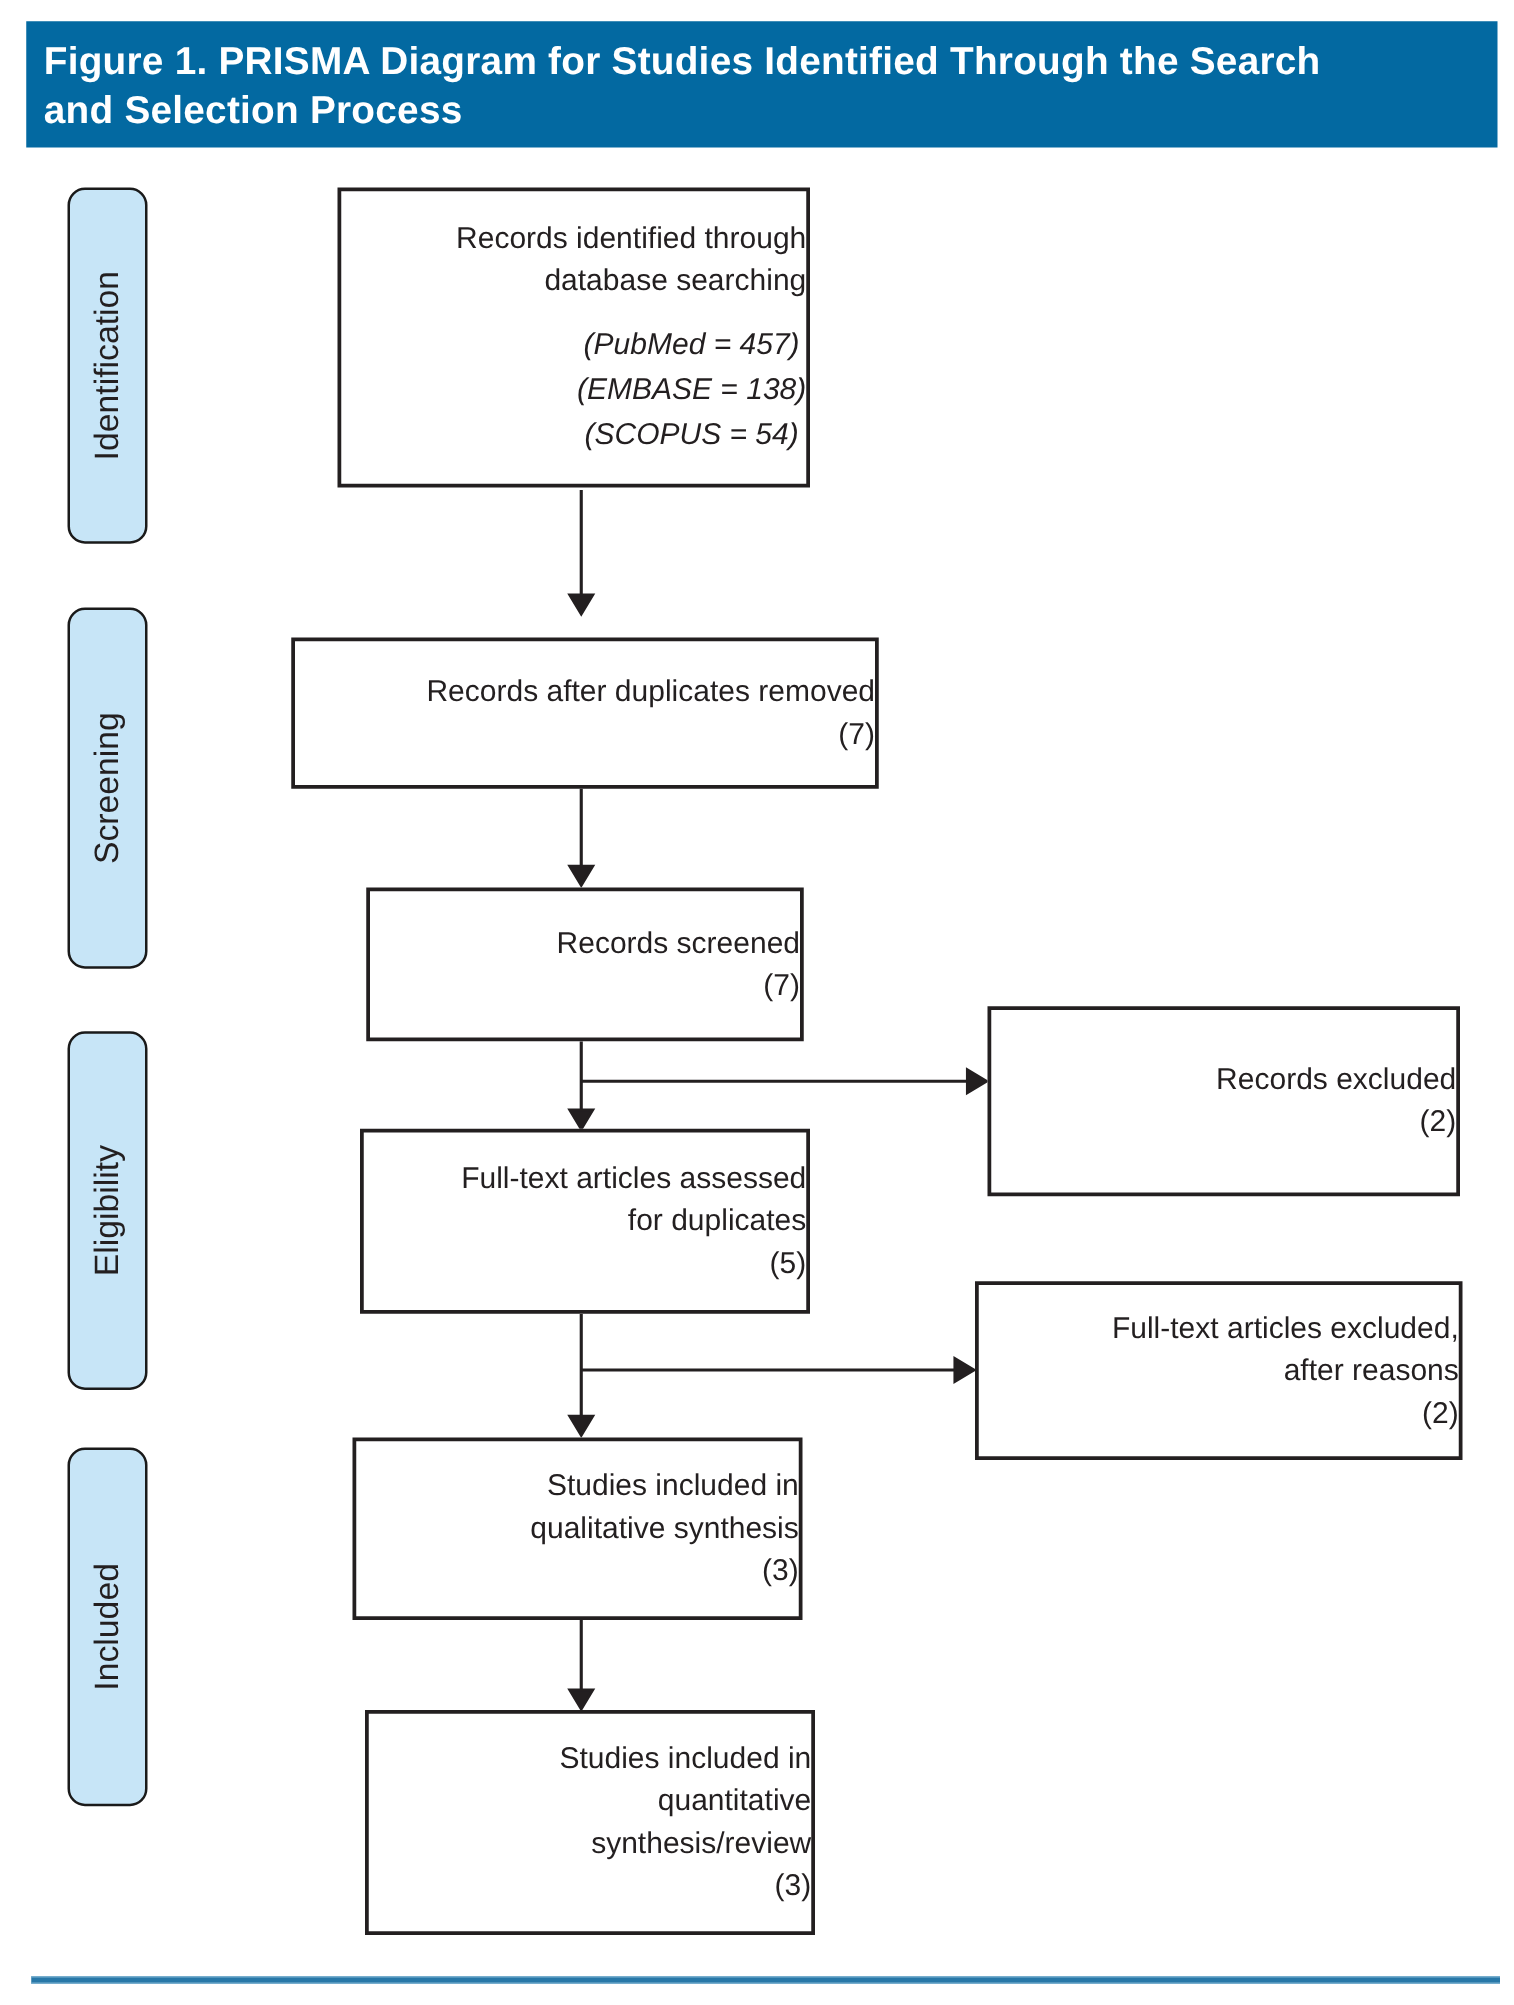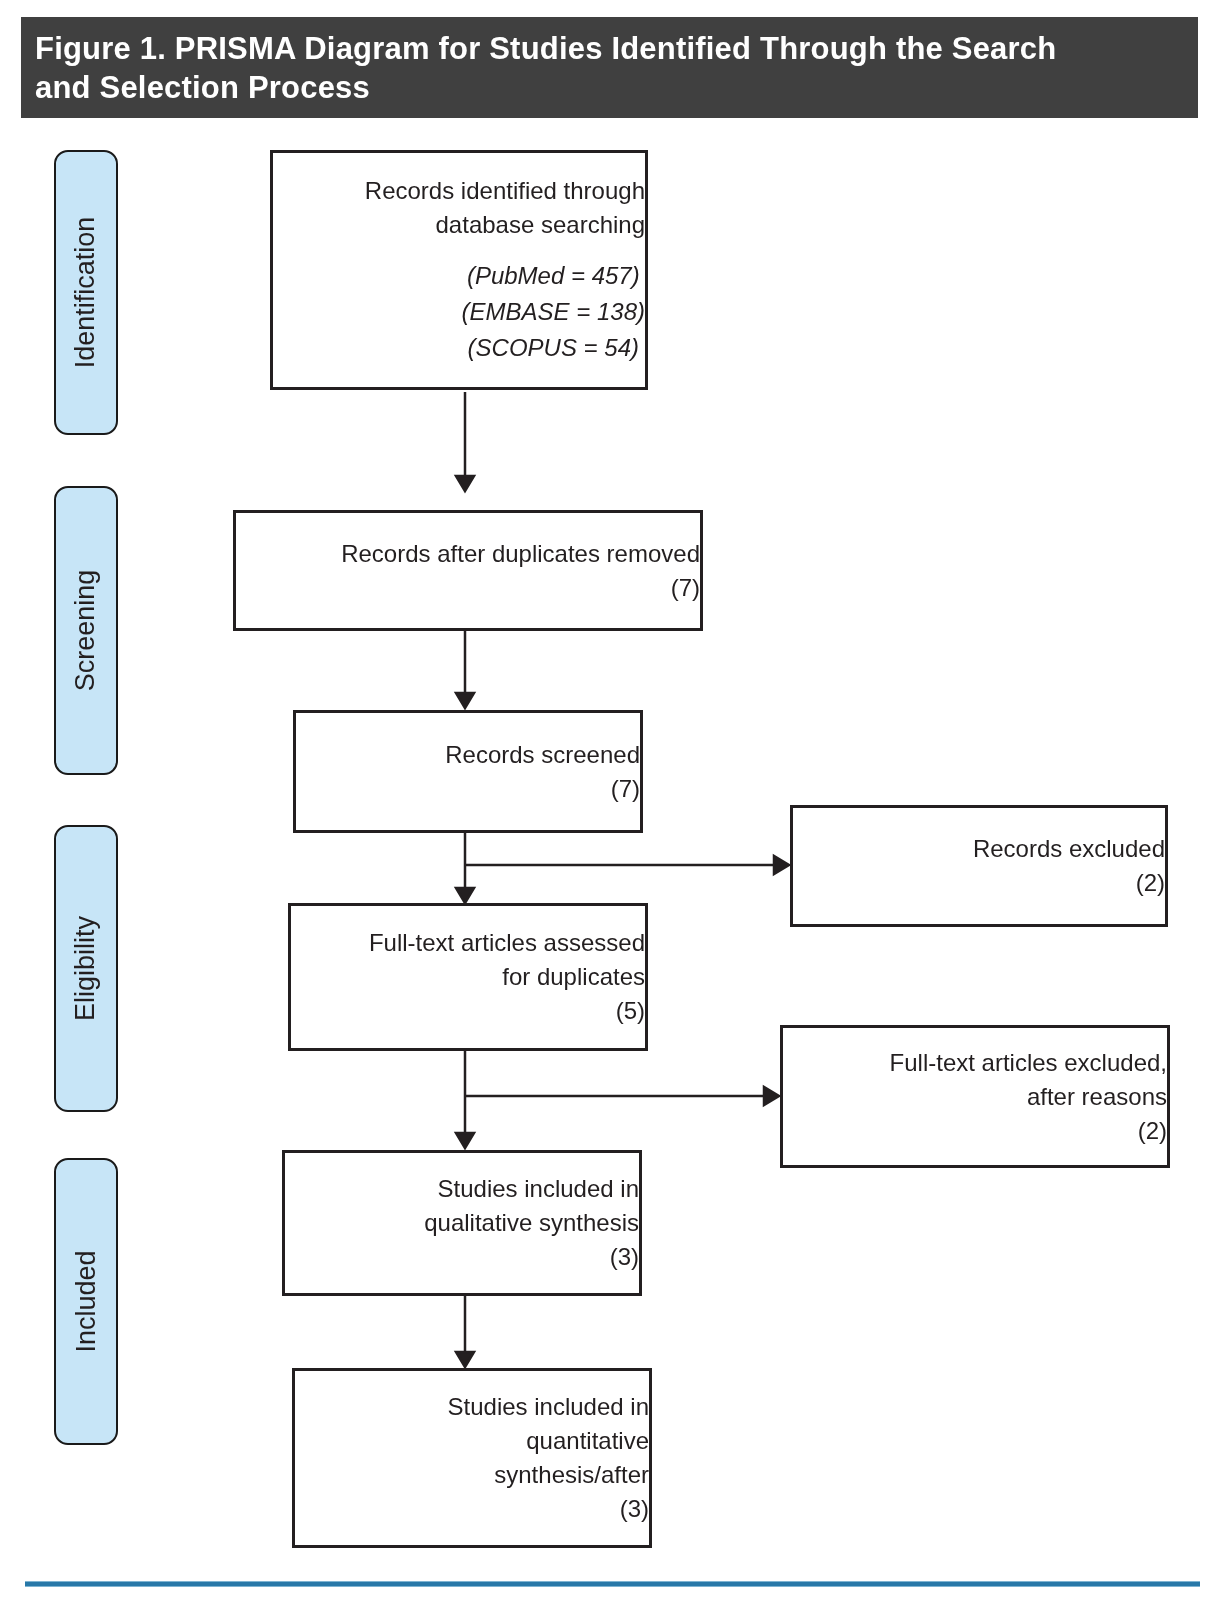--- a/index.html
+++ b/index.html
@@ -6,21 +6,21 @@
   .page{
     position:relative;
     width:1211px;height:1604px;
     background:#ffffff;
     font-family:"Liberation Sans","DejaVu Sans",sans-serif;
     color:#231F20;
     overflow:hidden;
   }
   .header-bar{
     position:absolute;left:21px;top:17px;width:1177px;height:101px;
-    background:#404040;
+    background:#0369a1;
     box-sizing:border-box;
     padding:12px 0 0 14px;
   }
   .header-bar .t{
     display:block;
     color:#ffffff;
     font-size:31px;
     font-weight:bold;
     line-height:39px;
     letter-spacing:0.2px;
@@ -118,21 +118,21 @@
   <div class="fbox" style="left:233px;top:491px;width:470px;height:121px;margin-top:19px;">
     <div>Records after duplicates removed</div>
     <div>(7)</div>
   </div>
 
   <div class="fbox" style="left:293px;top:710px;width:350px;height:123px;">
     <div>Records screened</div>
     <div>(7)</div>
   </div>
 
-  <div class="fbox" style="left:790px;top:805px;width:378px;height:122px;">
+  <div class="fbox" style="left:790px;top:805px;width:378px;height:152px;">
     <div>Records excluded</div>
     <div>(2)</div>
   </div>
 
   <div class="fbox" style="left:288px;top:903px;width:360px;height:148px;">
     <div>Full-text articles assessed</div>
     <div>for duplicates</div>
     <div>(5)</div>
   </div>
 
@@ -144,19 +144,19 @@
 
   <div class="fbox" style="left:282px;top:1150px;width:360px;height:146px;">
     <div>Studies included in</div>
     <div>qualitative synthesis</div>
     <div>(3)</div>
   </div>
 
   <div class="fbox" style="left:292px;top:1368px;width:360px;height:180px;">
     <div>Studies included in</div>
     <div>quantitative</div>
-    <div>synthesis/after</div>
+    <div>synthesis/review</div>
     <div>(3)</div>
   </div>
 
   <div class="bottom-rule"></div>
 
 </div>
 
 </body></html>

